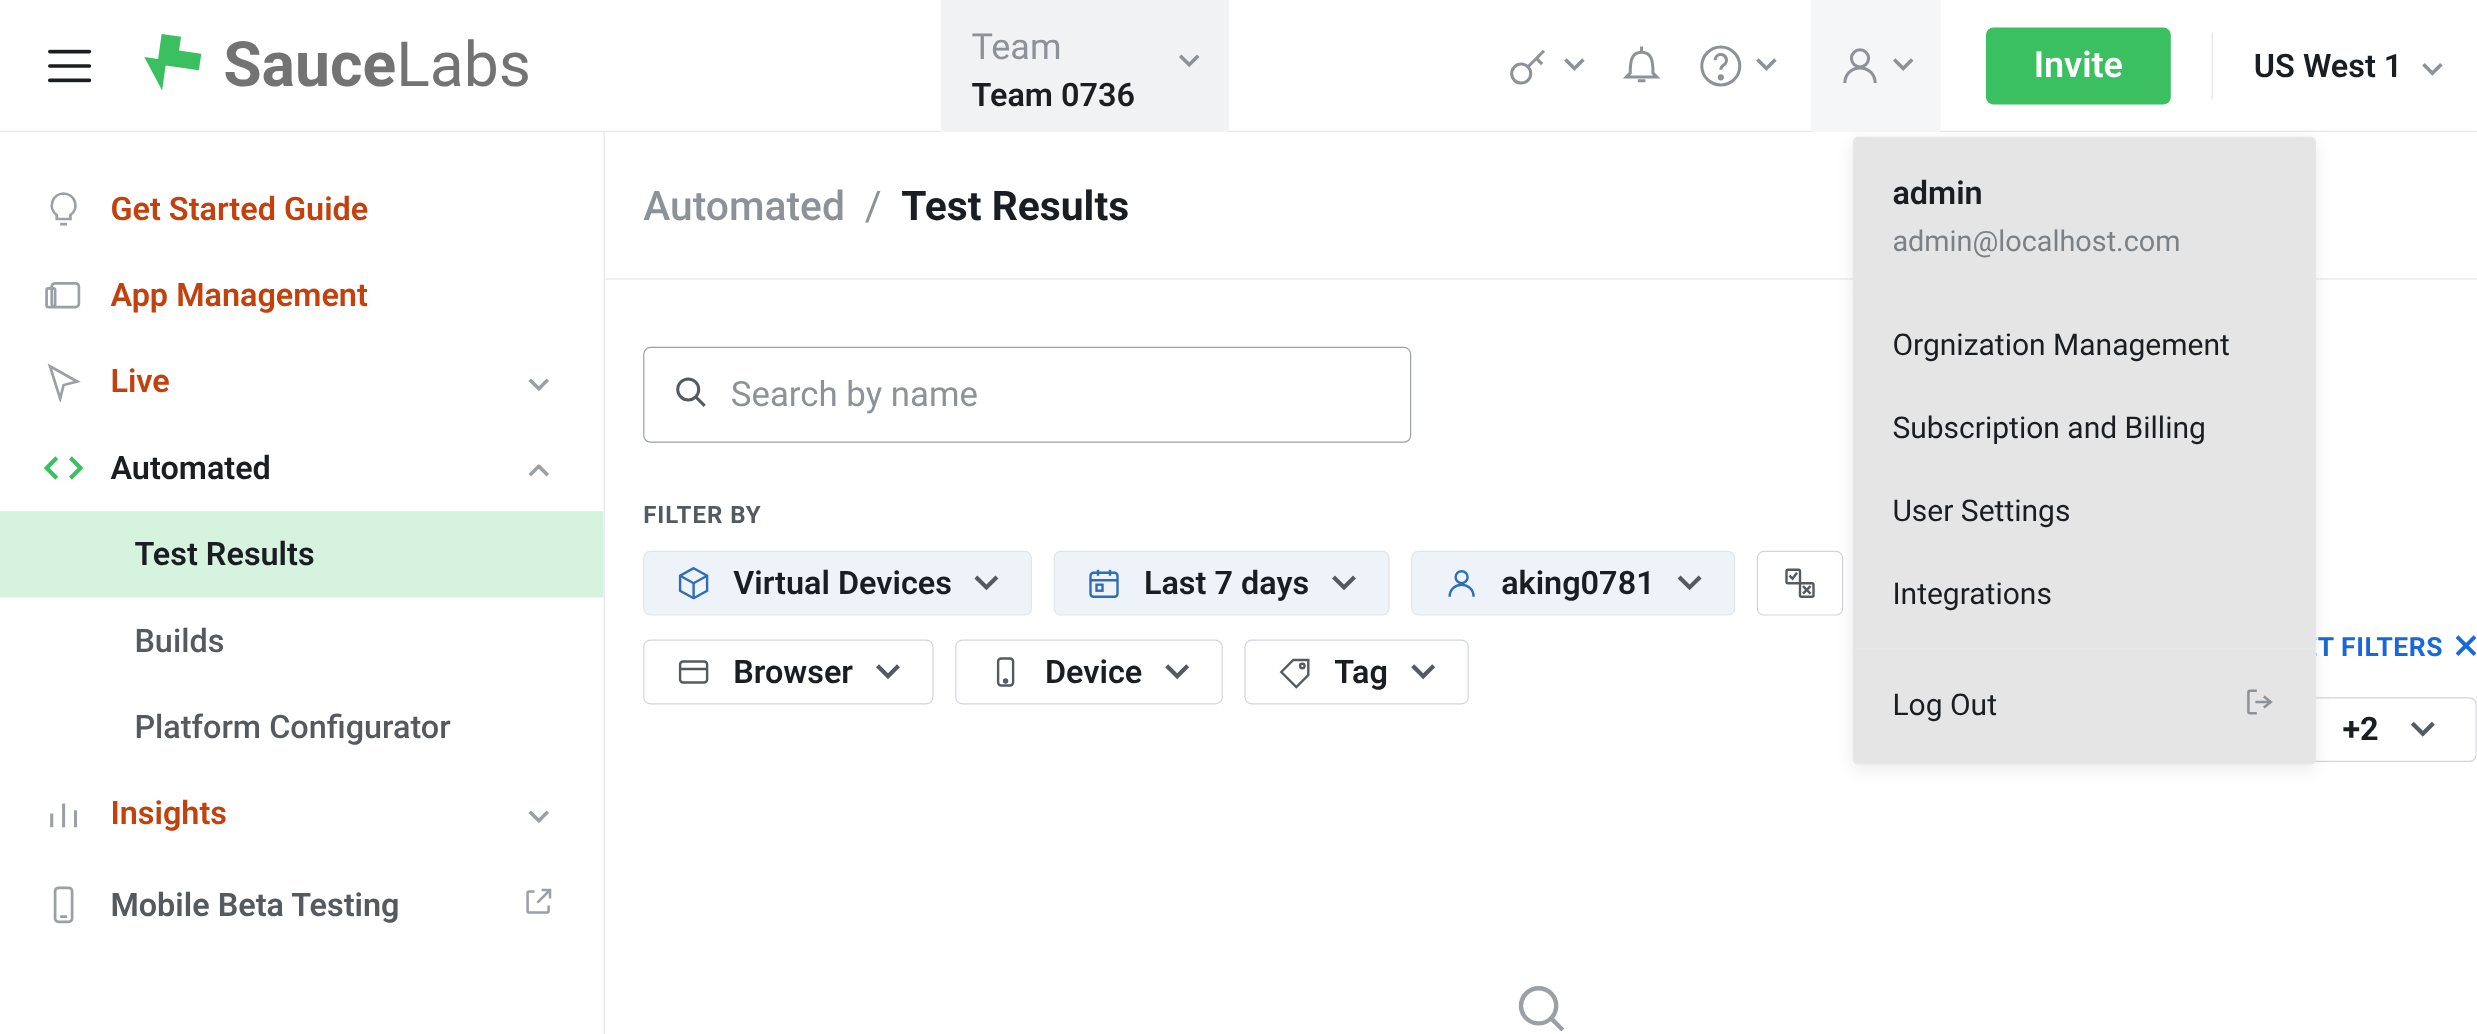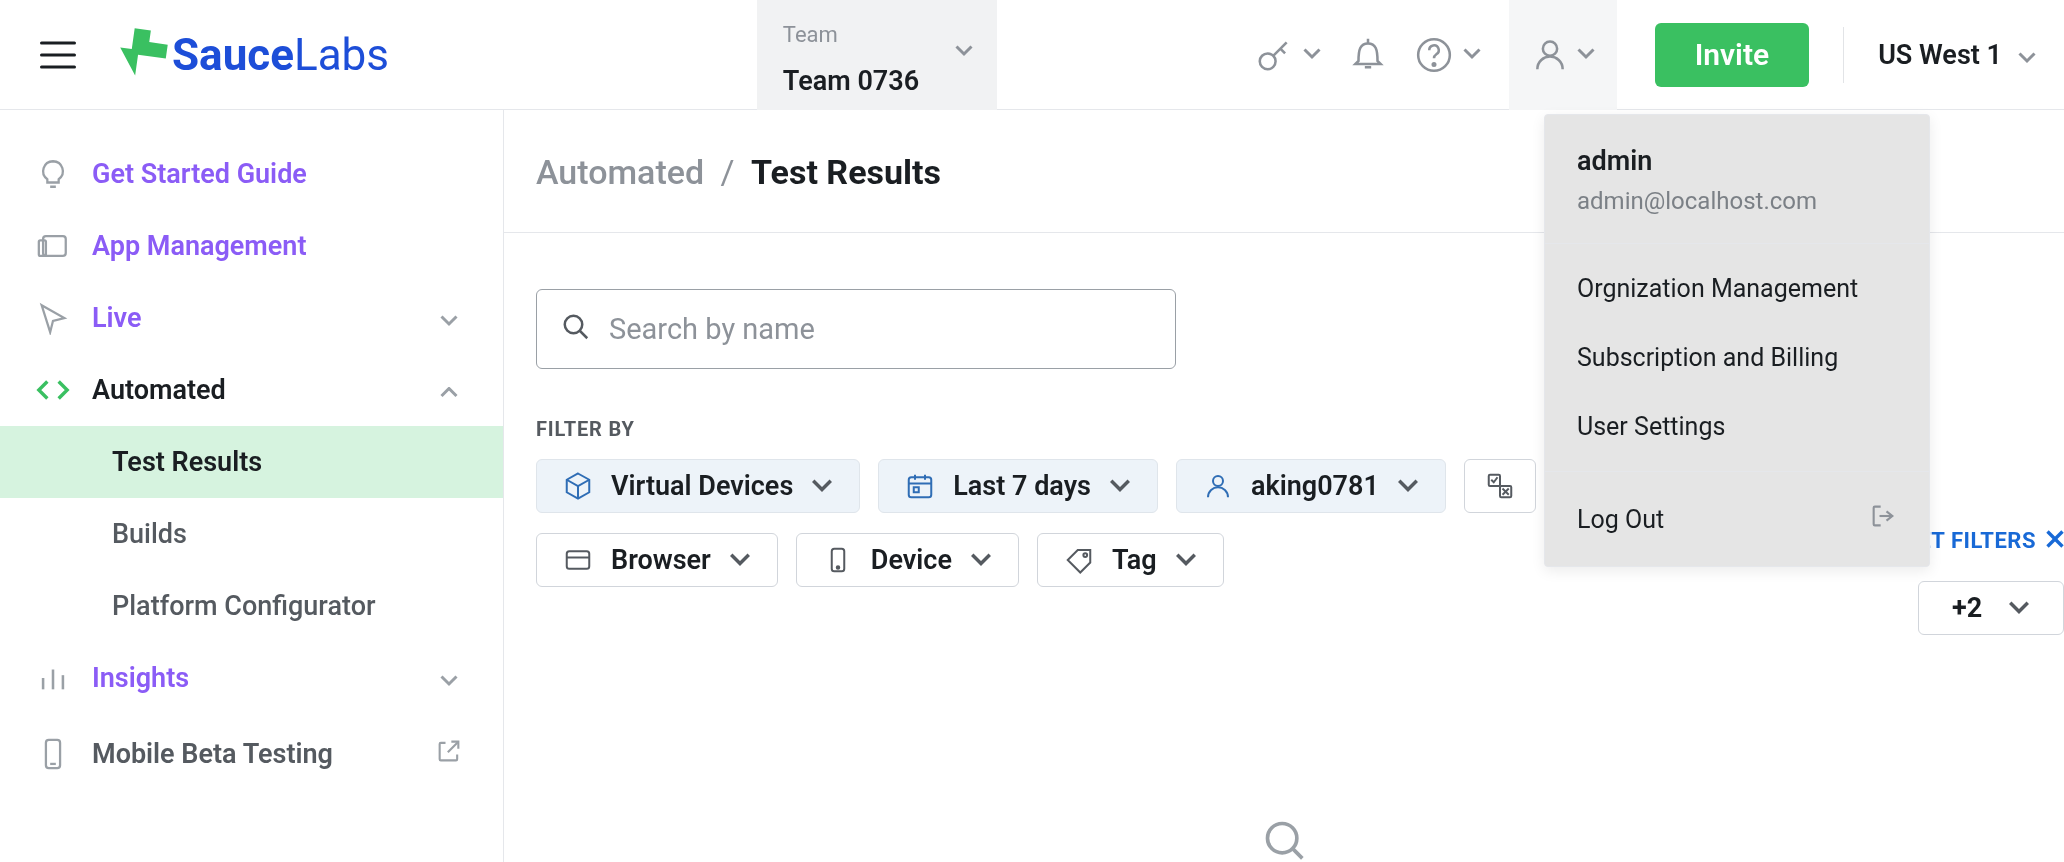--- a/index.html
+++ b/index.html
@@ -31,39 +31,40 @@
       cursor: pointer;
     }
     .hamburger svg { width: 36px; height: 28px; }
     .logo {
       display: flex;
       align-items: center;
       cursor: pointer;
     }
     .logo-mark svg { width: 58px; height: 56px; }
     .logo-text {
-      font-size: 44px;
-      color: #1d4ed8;
+      font-size: 52px;
+      margin-left: 14px;
+      color: #737373;
     }
     .logo-text .bold { font-weight: 700; }
     .logo-text .reg { font-weight: 400; }
 
     .team-selector {
       margin-left: auto;
       background: #f1f2f3;
       height: 110px;
       width: 240px;
       padding: 22px 26px 0 26px;
       position: relative;
       cursor: pointer;
     }
     .team-label {
       color: #8d9299;
-      font-size: 22px;
-      margin-bottom: 18px;
+      font-size: 30px;
+      margin-bottom: 6px;
     }
     .team-value {
       color: #1a1e22;
       font-size: 27px;
       font-weight: 600;
     }
     .team-selector .chev {
       position: absolute;
       right: 24px;
       top: 42px;
@@ -134,21 +135,21 @@
       padding-top: 28px;
       overflow: hidden;
     }
     .nav-item {
       display: flex;
       align-items: center;
       height: 72px;
       padding: 0 36px;
       font-size: 27px;
       font-weight: 600;
-      color: #8b5cf6;
+      color: #c2410c;
       cursor: pointer;
       gap: 22px;
       position: relative;
     }
     .nav-item .nav-icon { width: 34px; height: 34px; display: flex; align-items: center; justify-content: center; color: #9aa0a6;}
     .nav-item .nav-icon.green { color: #3ac061; }
     .nav-item.expanded { color: #1a1e22; }
     .nav-item .chev-right {
       position: absolute;
       right: 44px;
@@ -655,20 +656,21 @@
 
 <div class="dropdown">
   <div class="dropdown-header">
     <div class="dd-name">admin</div>
     <div class="dd-email">admin@localhost.com</div>
   </div>
   <div class="dropdown-section">
     <div class="dropdown-item">Orgnization Management</div>
     <div class="dropdown-item">Subscription and Billing</div>
     <div class="dropdown-item">User Settings</div>
+    <div class="dropdown-item">Integrations</div>
   </div>
   <div class="dropdown-footer">
     <div class="dropdown-item">
       <span>Log Out</span>
       <span class="logout-icon">
         <svg viewBox="0 0 24 24" fill="none" stroke="currentColor" stroke-width="1.8">
             <path d="M10 4 H5 a1 1 0 0 0-1 1 v14 a1 1 0 0 0 1 1 h5"></path>
             <polyline points="15,8 20,12 15,16"></polyline>
             <line x1="20" y1="12" x2="9" y2="12"></line>
           </svg>

